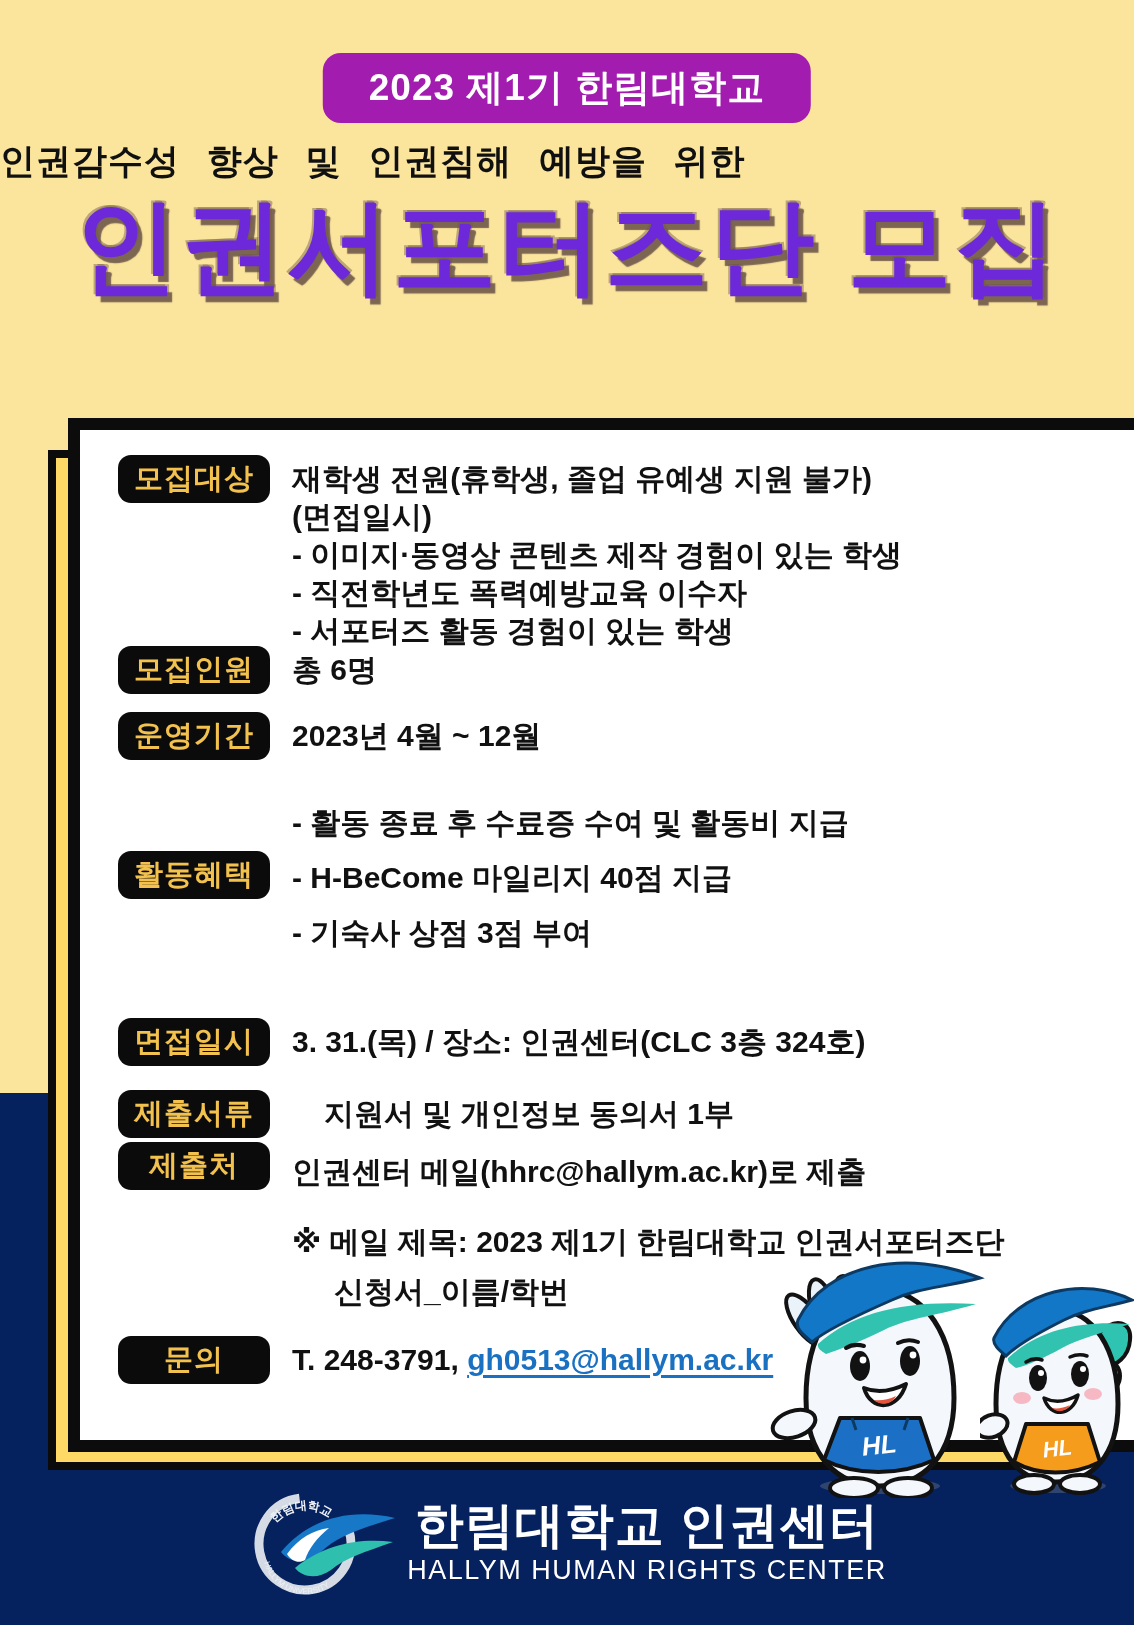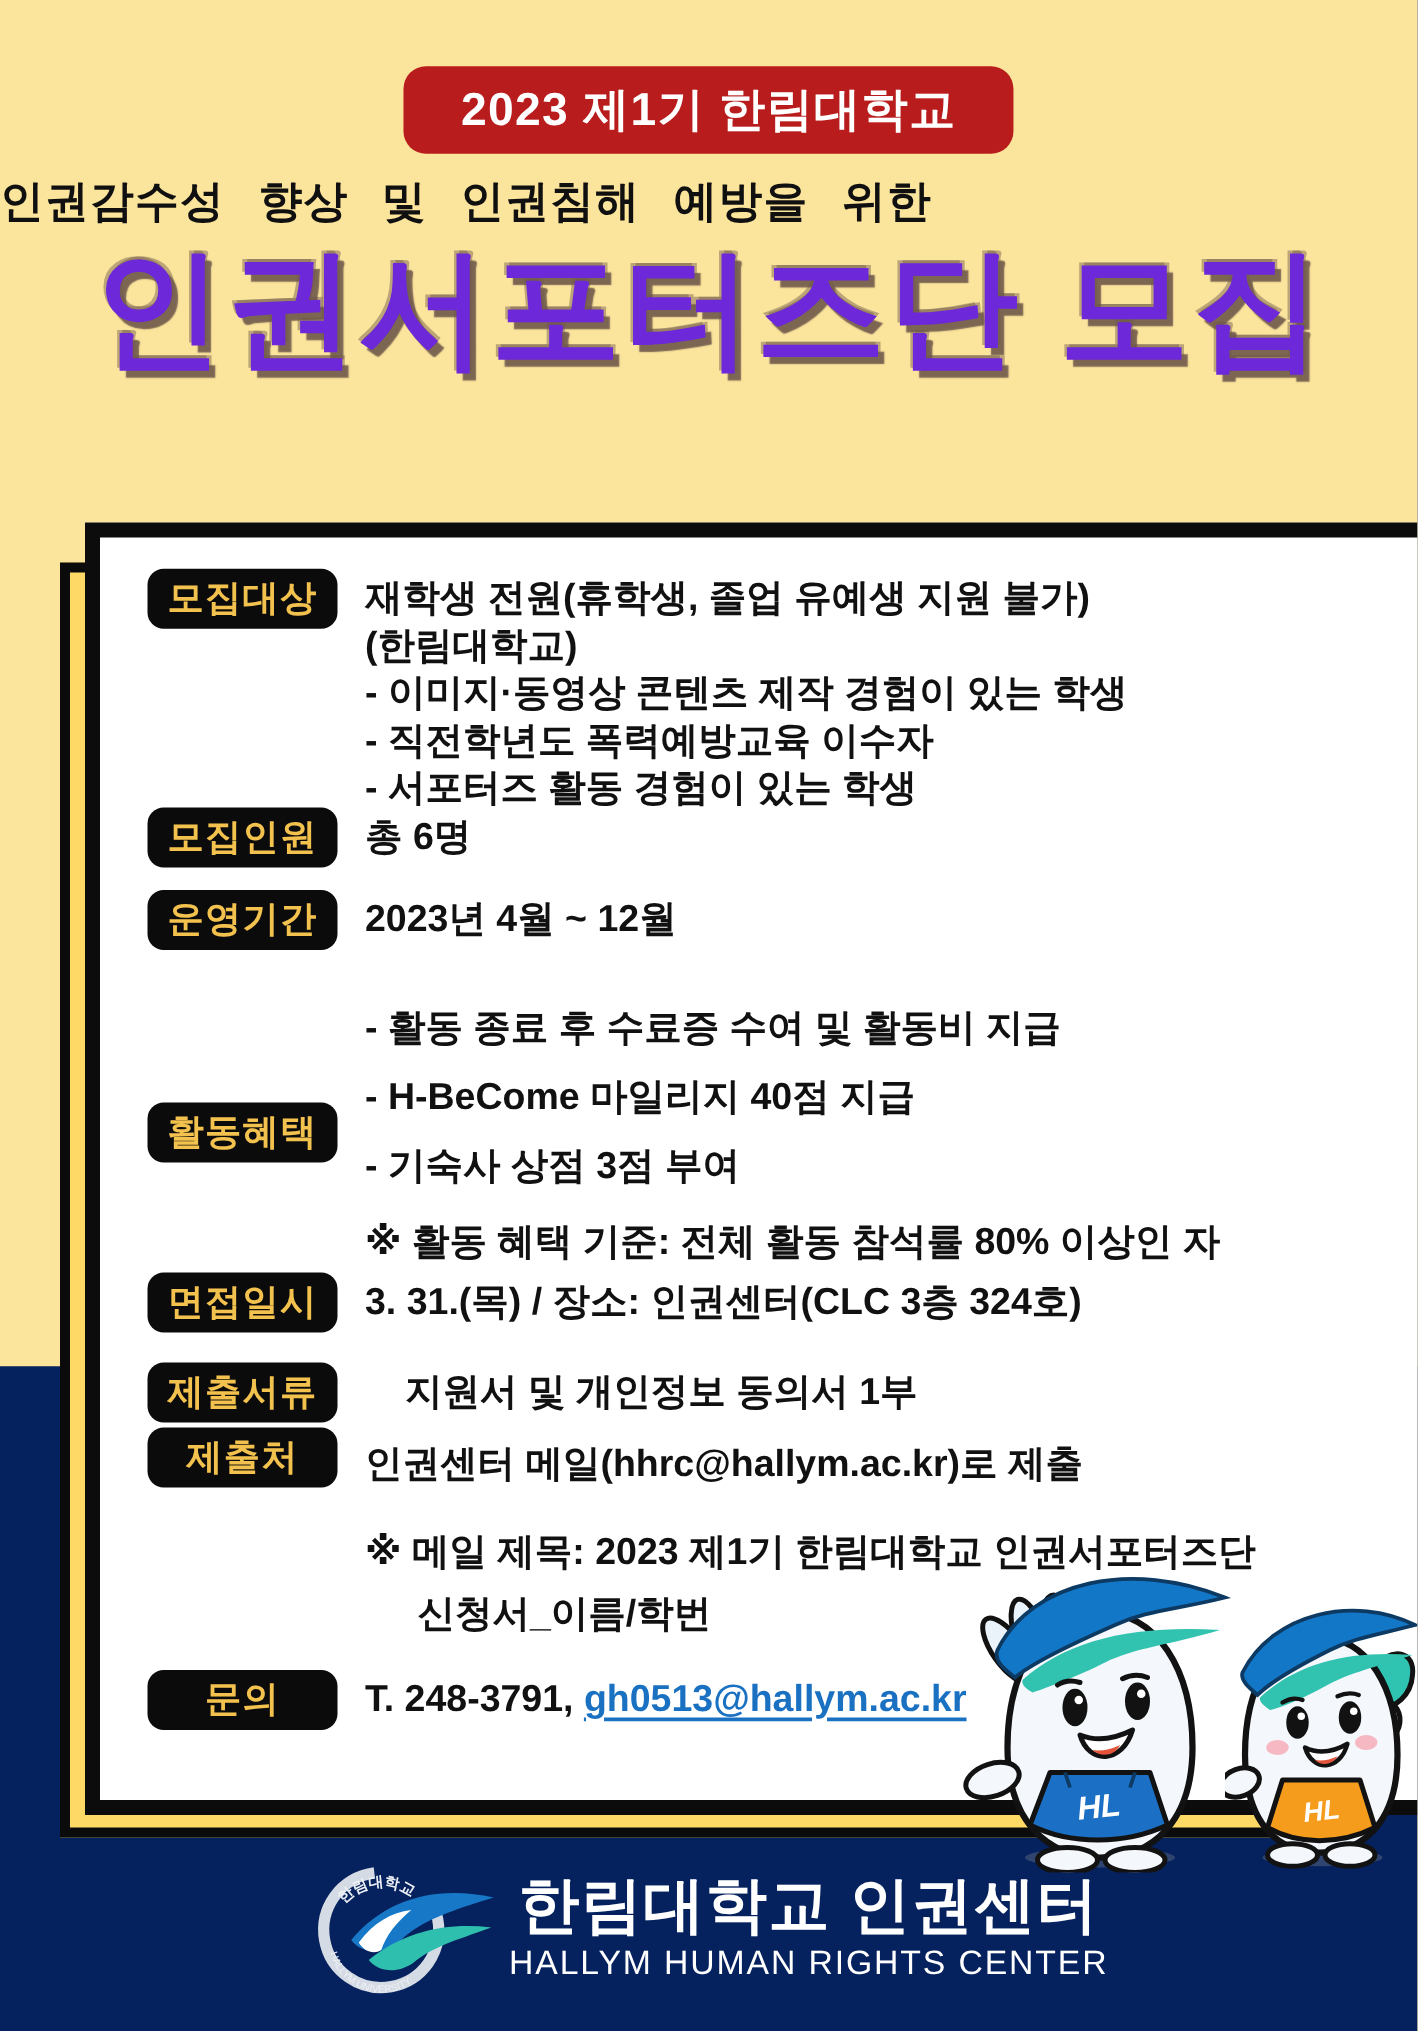--- a/index.html
+++ b/index.html
@@ -7,21 +7,21 @@
     position:relative;width:1134px;height:1625px;overflow:hidden;
     background:#FBE49C;
     font-family:"Liberation Sans","DejaVu Sans",sans-serif;
     color:#101010;
   }
   .navy-band{position:absolute;left:0;top:1093px;width:1134px;height:532px;background:#06225E;z-index:0;}
 
   
   .badge{
     position:absolute;top:53px;left:50%;transform:translateX(-50%);
-    background:#b91c1c;color:#FFFFFF;border-radius:18px;
+    background:#a21caf;color:#FFFFFF;border-radius:18px;
     font-size:37px;font-weight:bold;padding:10px 46px;white-space:nowrap;z-index:2;
     letter-spacing:1px;
   }
   .subtitle{
     position:absolute;top:138px;left:0;width:100%;
     font-size:35px;font-weight:bold;word-spacing:16px;letter-spacing:1px;z-index:2;
   }
   .main-title{
     position:absolute;top:178px;left:0;width:100%;text-align:center;margin:0;
     font-size:104px;font-weight:bold;letter-spacing:2px;
@@ -91,21 +91,21 @@
 
   <div class="frame-outer"></div>
   <div class="content-box">
     <div id="sections">
   <div class="section-row sec-0">
     <div class="section-label">
       <span class="label-text">모집대상</span>
     </div>
     <div class="section-content">
             <div class="line line-0">재학생 전원(휴학생, 졸업 유예생 지원 불가)</div>
-            <div class="line line-1">(한림대학교)</div>
+            <div class="line line-1">(면접일시)</div>
             <div class="line line-2">- 이미지·동영상 콘텐츠 제작 경험이 있는 학생</div>
             <div class="line line-3">- 직전학년도 폭력예방교육 이수자</div>
             <div class="line line-4">- 서포터즈 활동 경험이 있는 학생</div>
           </div>
   </div>
 
   <div class="section-row sec-1">
     <div class="section-label">
       <span class="label-text">모집인원</span>
     </div>
@@ -124,21 +124,20 @@
   </div>
 
   <div class="section-row sec-3">
     <div class="section-label">
       <span class="label-text">활동혜택</span>
     </div>
     <div class="section-content">
             <div class="line line-0">- 활동 종료 후 수료증 수여 및 활동비 지급</div>
             <div class="line line-1">- H-BeCome 마일리지 40점 지급</div>
             <div class="line line-2">- 기숙사 상점 3점 부여</div>
-            <div class="line line-3">※ 활동 혜택 기준: 전체 활동 참석률 80% 이상인 자</div>
           </div>
   </div>
 
   <div class="section-row sec-4">
     <div class="section-label">
       <span class="label-text">면접일시</span>
     </div>
     <div class="section-content">
             <div class="line line-0">3. 31.(목) / 장소: 인권센터(CLC 3층 324호)</div>
           </div>

